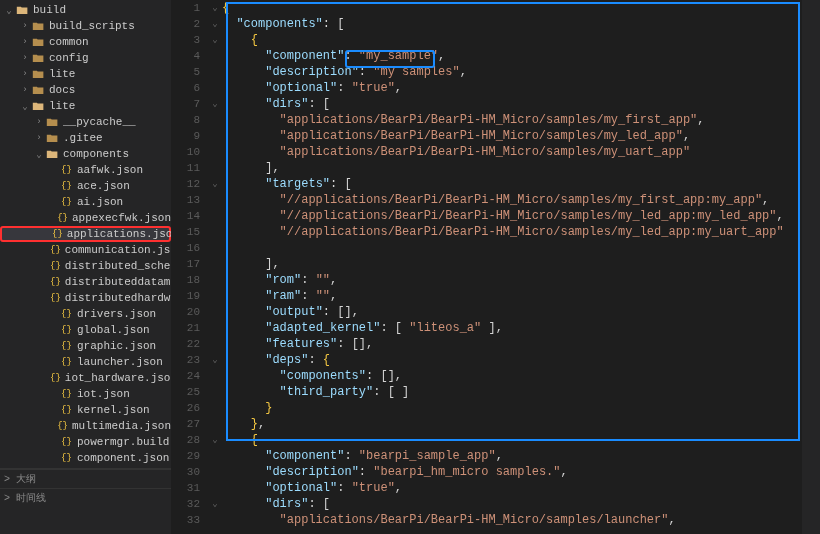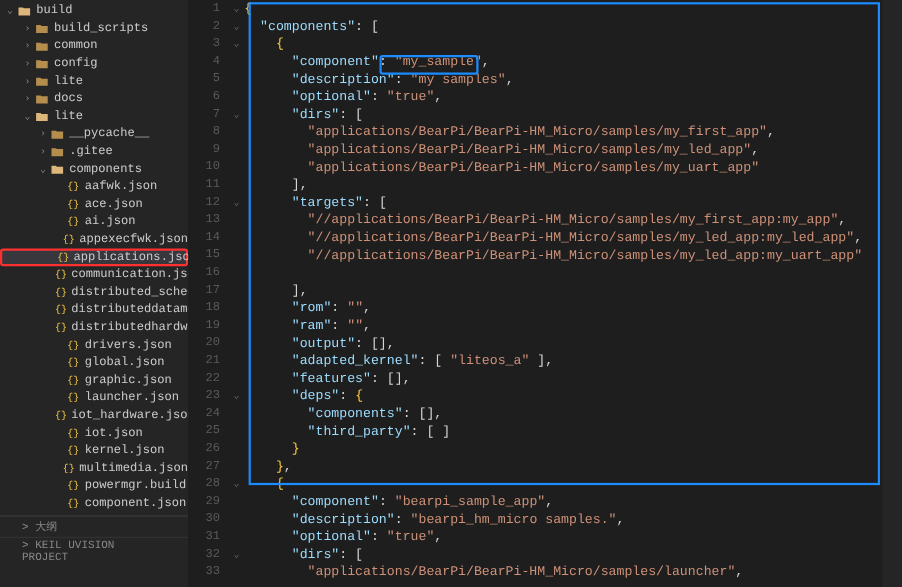--- a/index.html
+++ b/index.html
@@ -64,21 +64,21 @@
 .selected {
   background: #37373d;
 }
 .red-box {
   border: 2px solid #ff3030;
   border-radius: 3px;
 }
 .bottom-bar {
   font-size: 10px;
   color: #888;
-  padding: 2px 20px;
+  padding: 2px 4px;
   border-top: 1px solid #333;
 }
 .editor {
   flex: 1;
   background: #1e1e1e;
   display: flex;
   position: relative;
 }
 .gutter {
   width: 36px;
@@ -299,21 +299,21 @@
         <span>powermgr.build</span>
       </div>
       <div class="tree-item indent-3">
         <span class="chev"></span>
         <span class="file-icon json-icon">{}</span>
         <span>component.json</span>
       </div>
     </div>
   <div style="height:1px;background:#333;margin-top:2px"></div>
   <div class="bottom-bar">&gt; <span>大纲</span></div>
-  <div class="bottom-bar">&gt; <span>KEIL UVISION PROJECT</span></div>
+  <div class="bottom-bar">&gt; <span>时间线</span></div>
 </div>
 
 <div class="editor">
   <div class="gutter" id="gutter">
       <div class="ln">1</div>
       <div class="ln">2</div>
       <div class="ln">3</div>
       <div class="ln">4</div>
       <div class="ln">5</div>
       <div class="ln">6</div>

